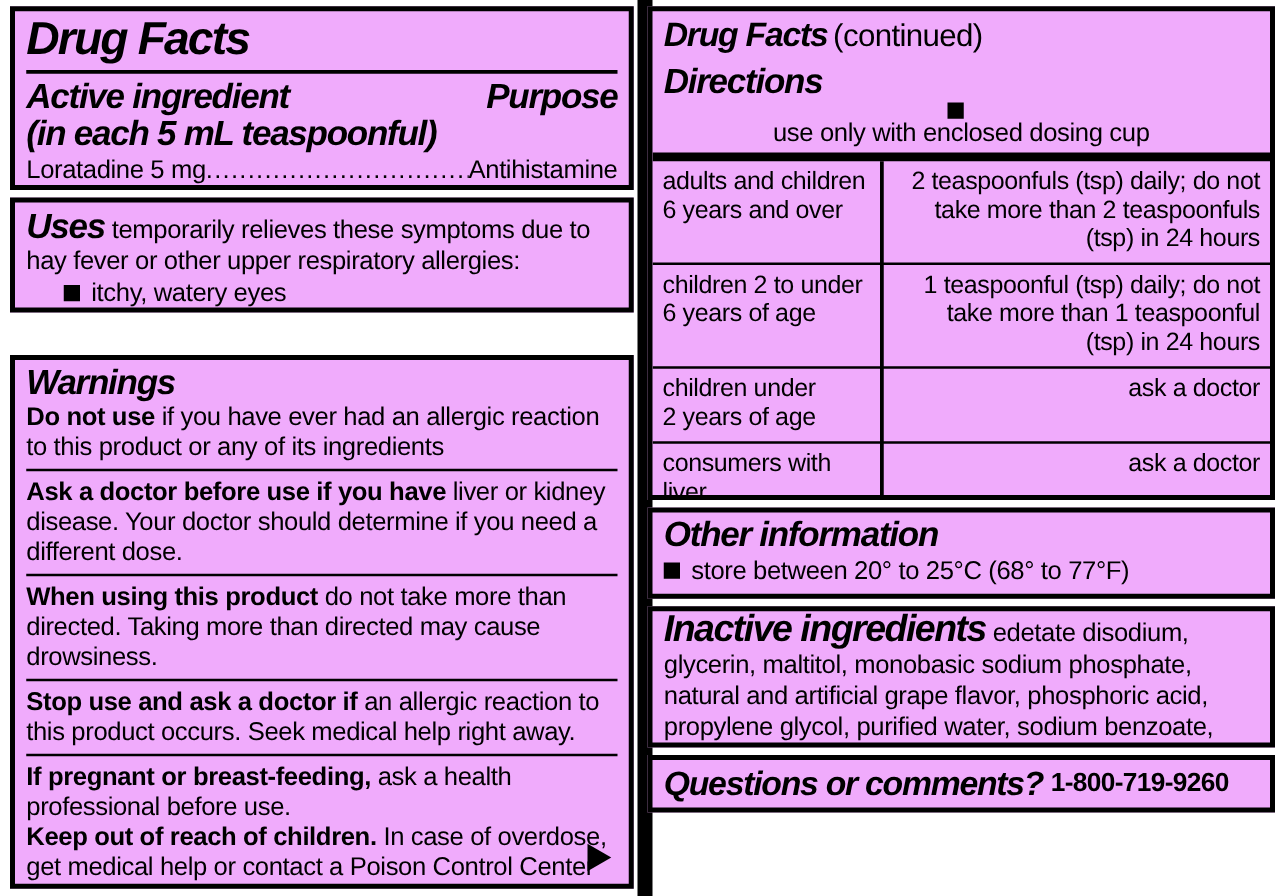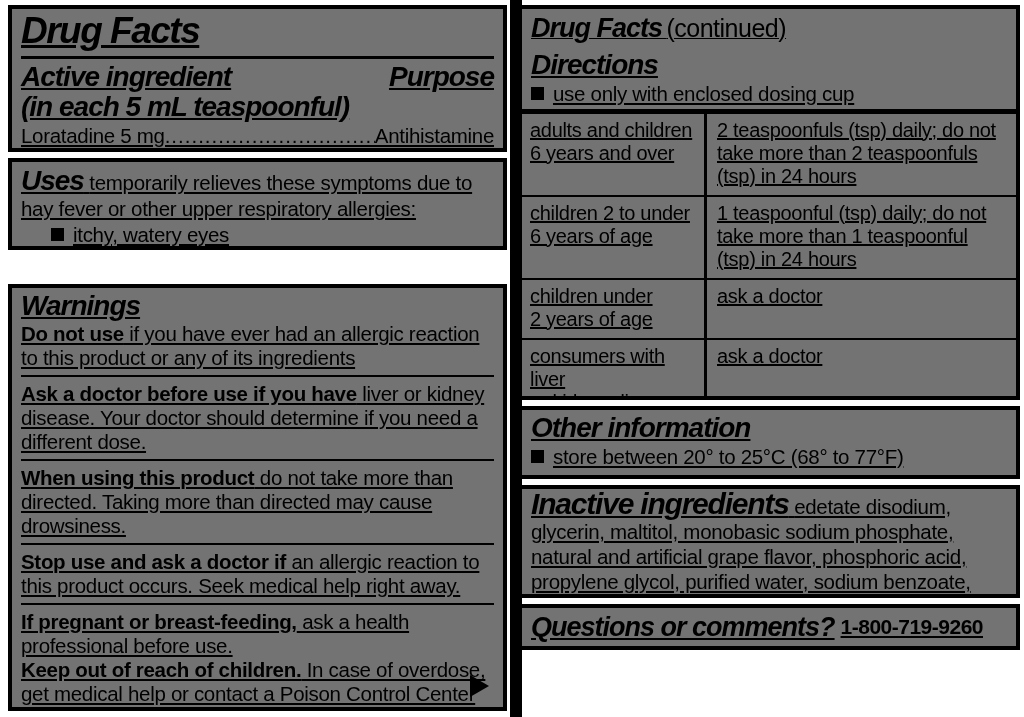--- a/index.html
+++ b/index.html
@@ -7,24 +7,23 @@
     width:1024px; height:717px;
     background:#ffffff;
     font-family:"Liberation Sans", sans-serif;
     color:#000;
     position:relative;
     overflow:hidden;
   }
   .box {
     position:absolute;
     border:4px solid #000;
-    background:#737373;
+    background:#f0abfc;
     box-sizing:border-box;
     overflow:hidden;
-    text-decoration:underline;
   }
   
   .box-l1 { left:8px;  top:5px;   width:499px; height:147px; padding:2px 9px 0 9px; }
   .box-l2 { left:8px;  top:158px; width:499px; height:92px; padding:3px 9px 0 9px; }
   .box-l3 { left:8px;  top:284px; width:499px; height:427px; padding:2px 9px 0 9px; }
   
   .colbar { position:absolute; left:510px; top:0; width:12px; height:717px; background:#000; }
   .box-r1 { left:518px; top:5px;   width:502px; height:395px; padding:0; display:flex; flex-direction:column; }
   .box-r2 { left:518px; top:406px; width:502px; height:73px;  padding:2px 9px 0 9px; }
   .box-r3 { left:518px; top:485px; width:502px; height:113px; padding:2px 9px 0 9px; }
@@ -60,27 +59,27 @@
     width:0; height:0;
     border-left:19px solid #000;
     border-top:11px solid transparent;
     border-bottom:11px solid transparent;
   }
 
   
   .r1-head { padding:3px 9px 0 9px; }
   .r1-rule { height:2px; background:#000; margin-top:3px; }
   .r1-dir  { padding:2px 9px 0 9px; }
-  .r1-note { padding:0 9px 3px 9px; display:flex; align-items:center; }
-  .dtable  { position:relative; border-top:5px solid #000000; flex:1; font-size:20px; line-height:23px; letter-spacing:-0.3px; }
+  .r1-note { padding:0 9px 3px 9px; display:flex; align-items:center;flex-direction:column; }
+  .dtable  { position:relative; border-top:7px solid #000000; flex:1; font-size:20px; line-height:23px; letter-spacing:-0.3px; }
   .vline   { position:absolute; left:182px; top:0; bottom:0; width:3px; background:#000; }
   .drow    { display:flex; }
   .drow + .drow { border-top:2px solid #000; }
   .who  { width:182px; box-sizing:border-box; padding:5px 6px 7px 8px; white-space:pre-line; }
-  .dose { flex:1; padding:5px 8px 7px 13px; white-space:pre-line; }
+  .dose { flex:1; padding:5px 8px 7px 13px; white-space:pre-line;text-align:right; }
 
   .inactive-h { font-size:30px; font-weight:bold; font-style:italic; letter-spacing:-1.2px; }
   .q-h   { font-size:27px; font-weight:bold; font-style:italic; letter-spacing:-1px; }
   .phone { font-size:21px; font-weight:bold; letter-spacing:-0.5px; margin-left:6px; }
 </style>
 </head>
 <body>
 
 <div class="box box-l1">
   <div class="df-title">Drug Facts</div>

